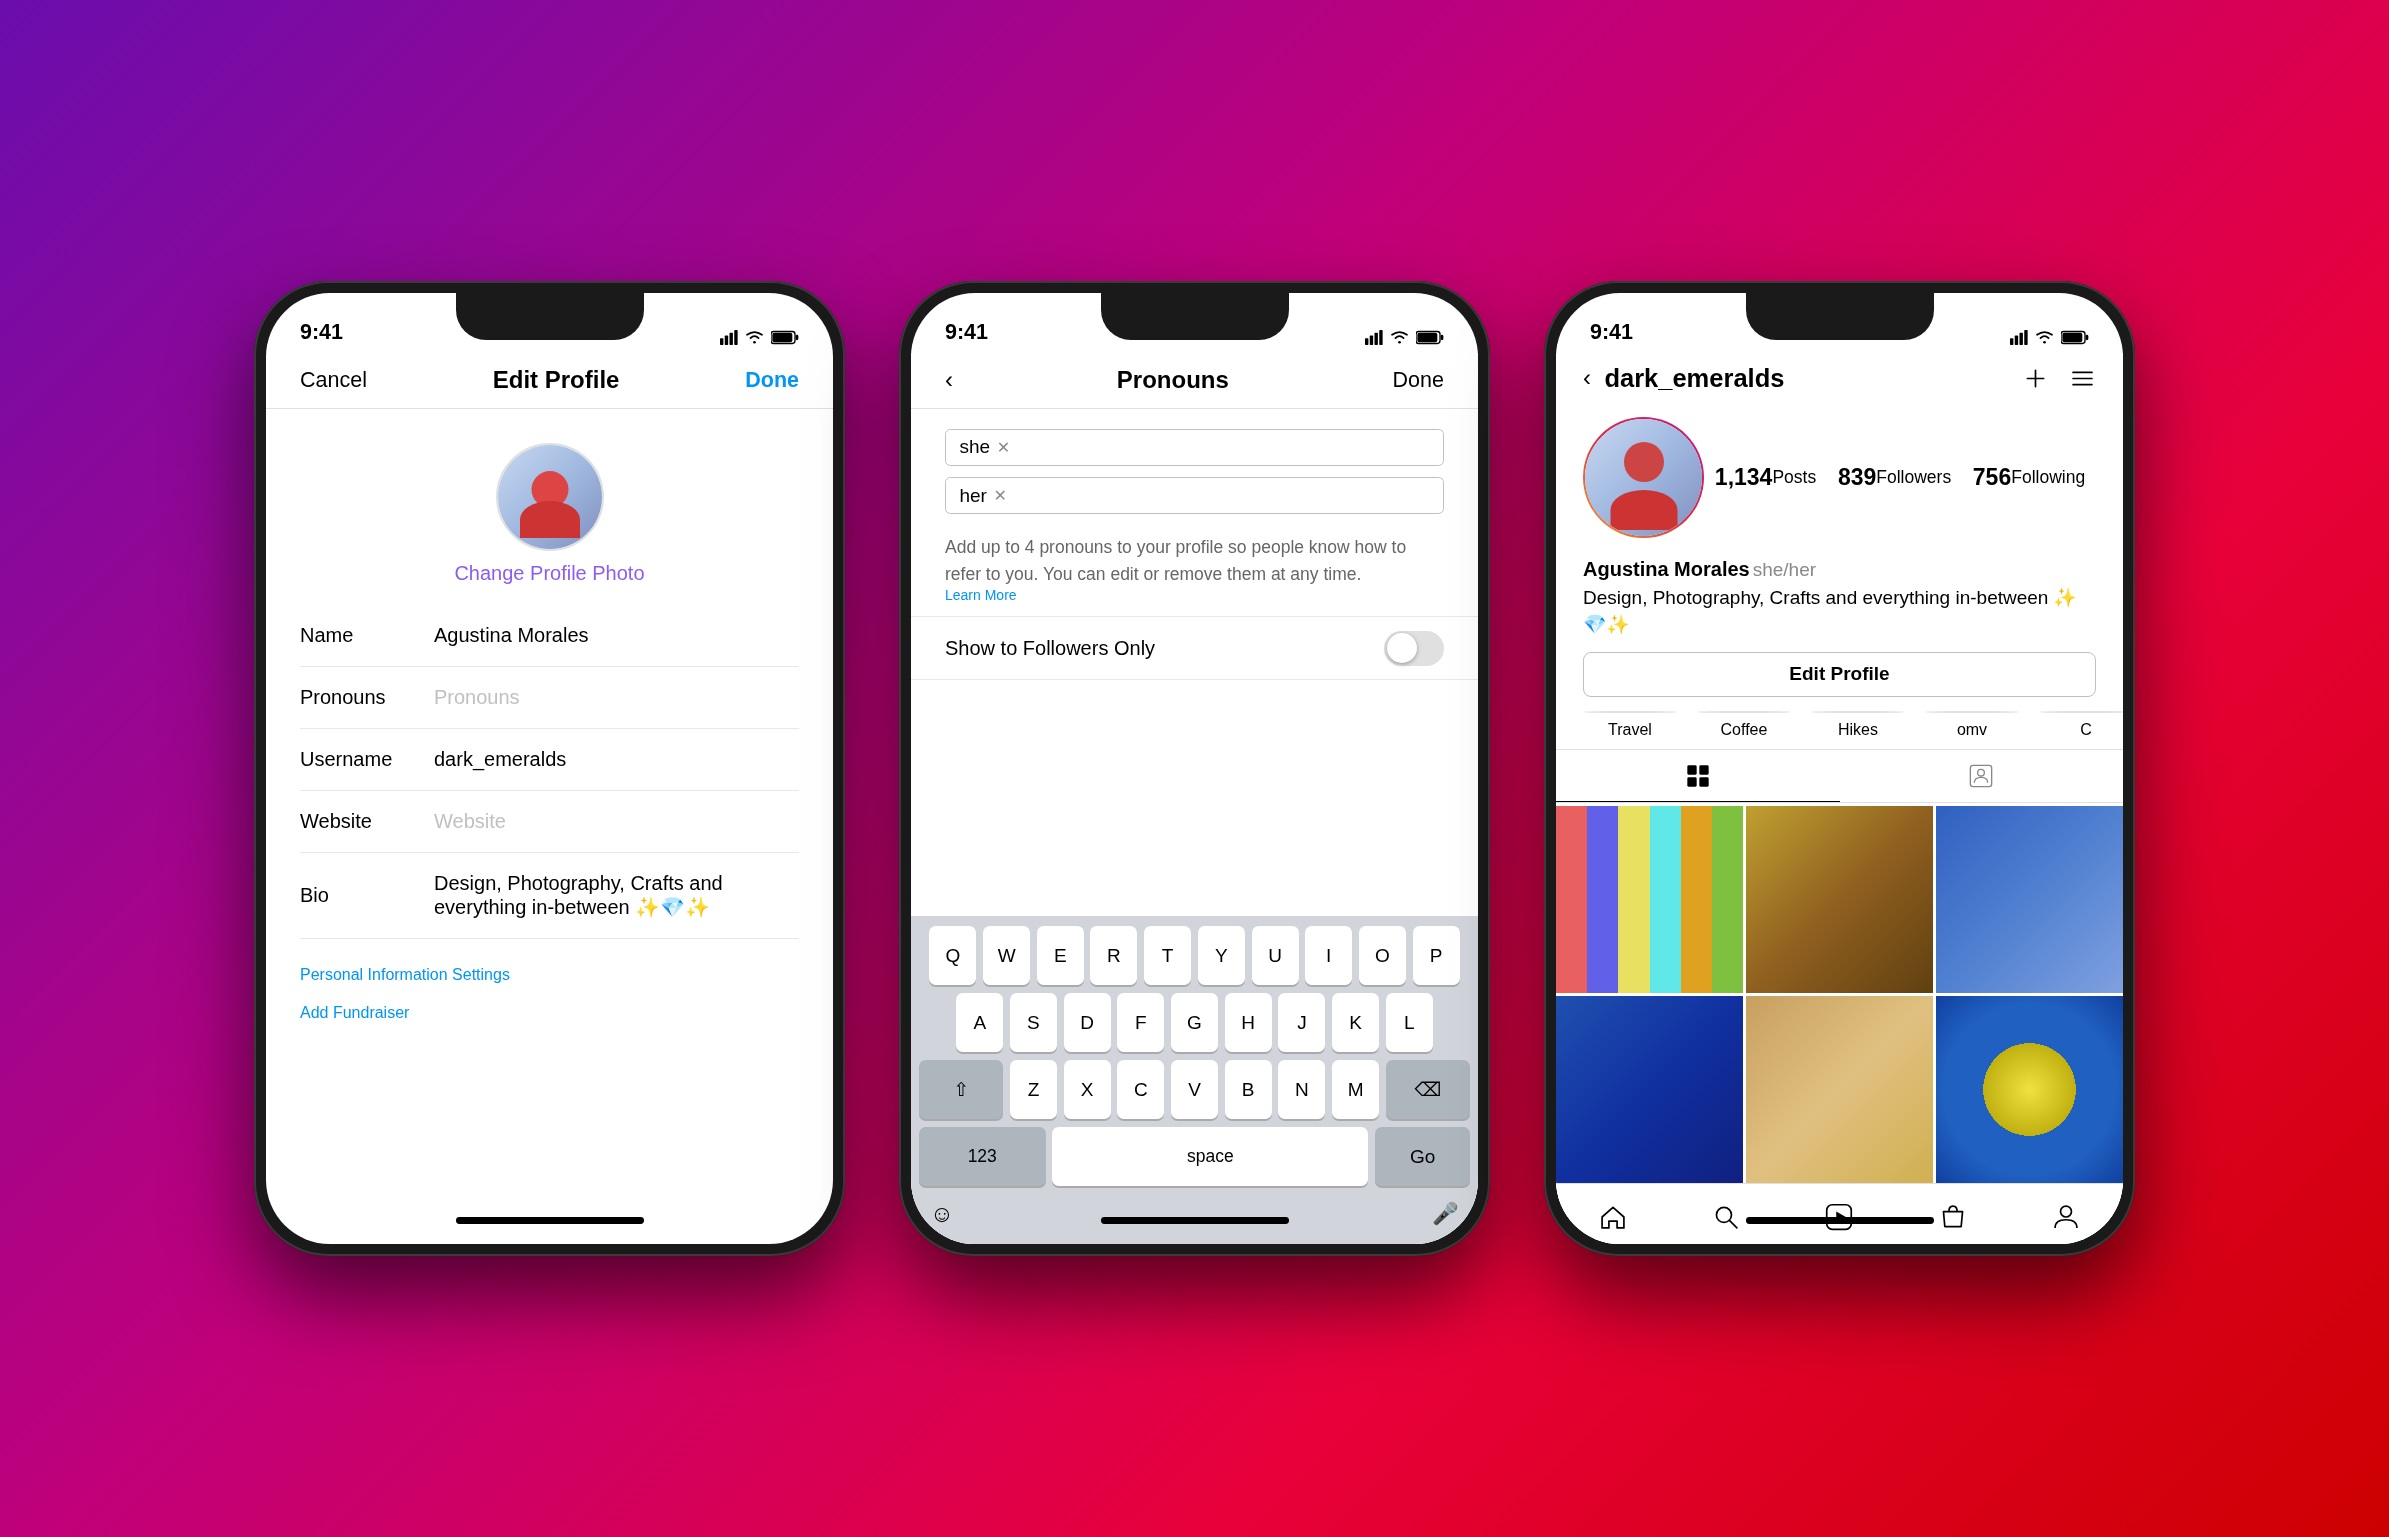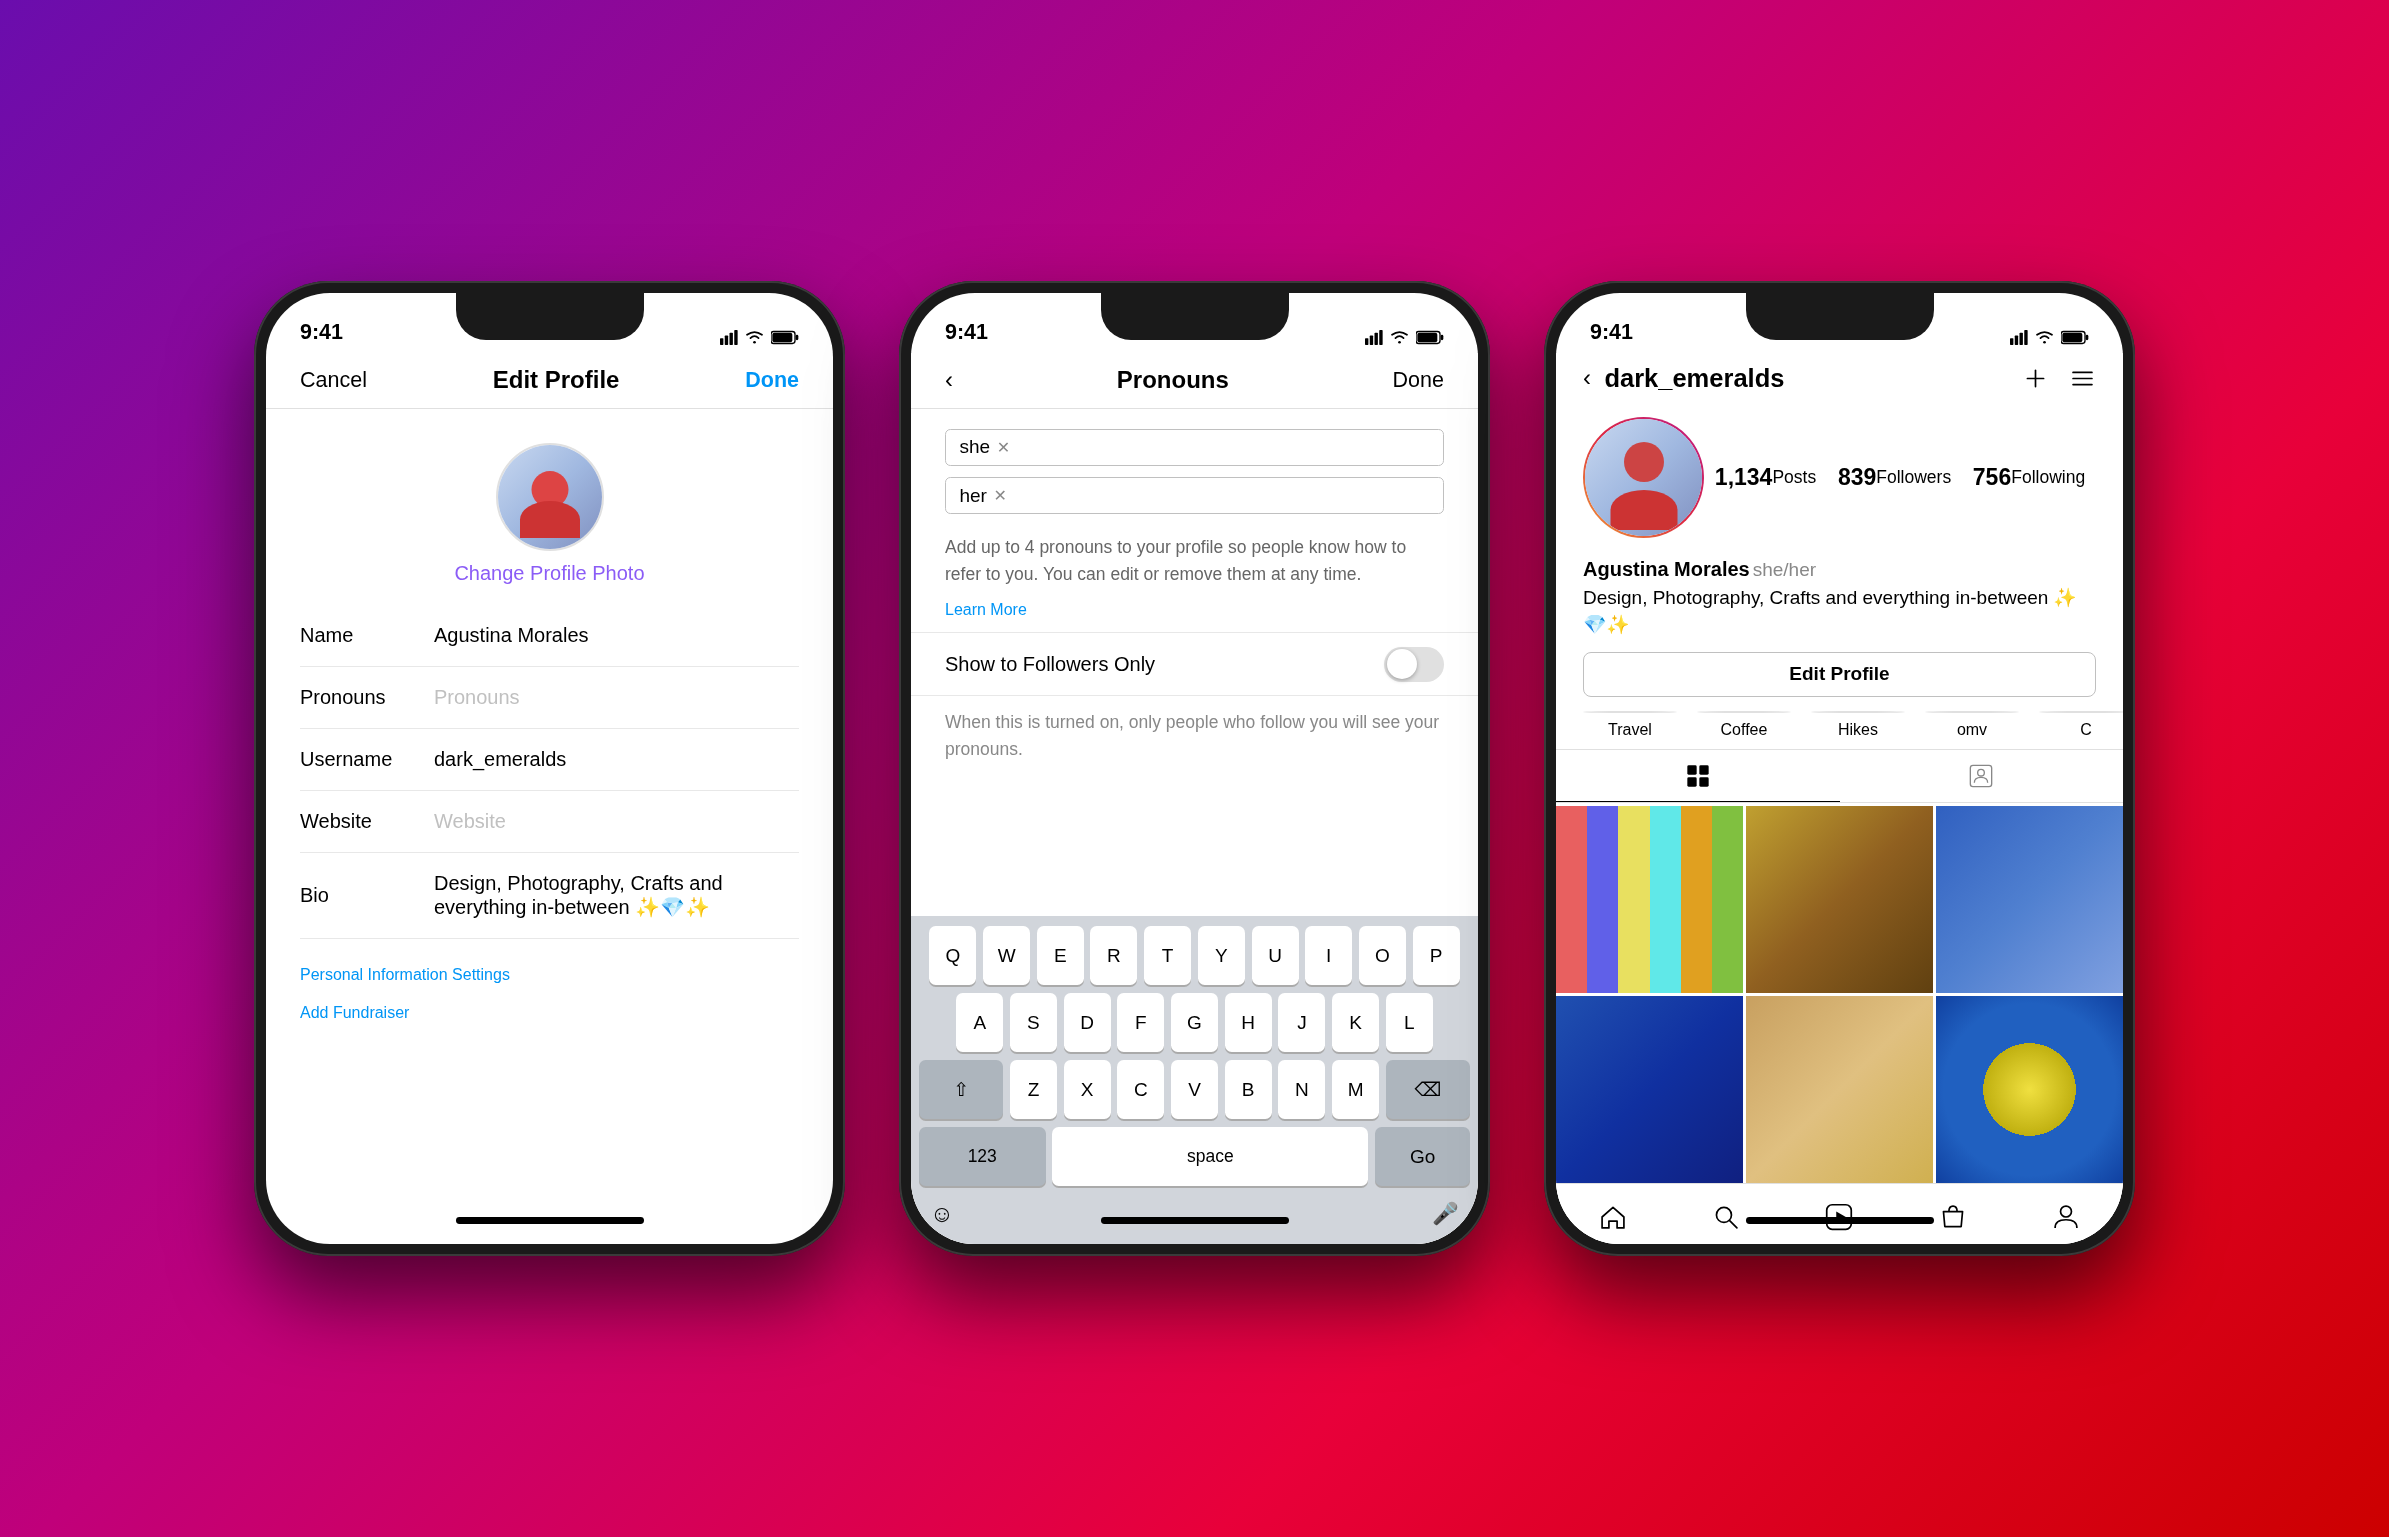--- a/index.html
+++ b/index.html
@@ -249,24 +249,24 @@
     }
     .pronouns-description {
       padding: 6.7px 34px 13.4px;
     }
     .pronouns-desc-text {
       font-size: 17.5px;
       color: #666;
       line-height: 1.5;
     }
     .pronouns-learn-more {
-      font-size: 16px;
+      font-size: 14px;
       color: #0095f6;
       display: block;
-      margin-top: 14px;
+      margin-top: 0;
     }
     .pronouns-toggle-section {
       padding: 13.4px 34px;
       border-top: 0.7px solid #e8e8e8;
       border-bottom: 0.7px solid #e8e8e8;
       display: flex;
       align-items: center;
       justify-content: space-between;
     }
     .pronouns-toggle-label {
@@ -680,21 +680,20 @@
         <span class="pronouns-desc-text">Add up to 4 pronouns to your profile so people know how to refer to you. You can edit or remove them at any time.</span>
         <a class="pronouns-learn-more">Learn More</a>
       </div>
 
       <div class="pronouns-toggle-section">
         <span class="pronouns-toggle-label">Show to Followers Only</span>
         <div class="toggle-switch">
           <div class="toggle-knob"></div>
         </div>
       </div>
-      <div class="pronouns-toggle-desc">When this is turned on, only people who follow you will see your pronouns.</div>
 
       <div class="keyboard">
         <div class="keyboard-row">
           <div class="key">Q</div>
           <div class="key">W</div>
           <div class="key">E</div>
           <div class="key">R</div>
           <div class="key">T</div>
           <div class="key">Y</div>
           <div class="key">U</div>

